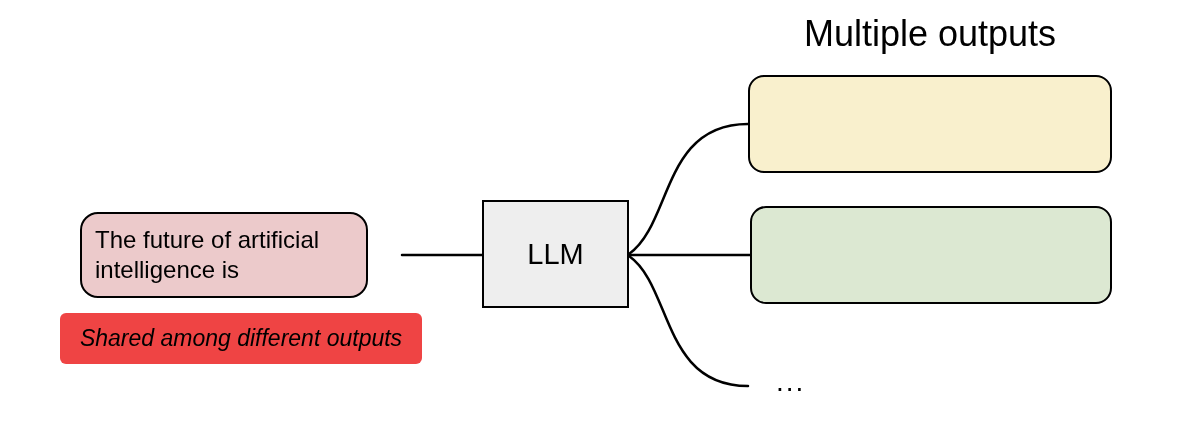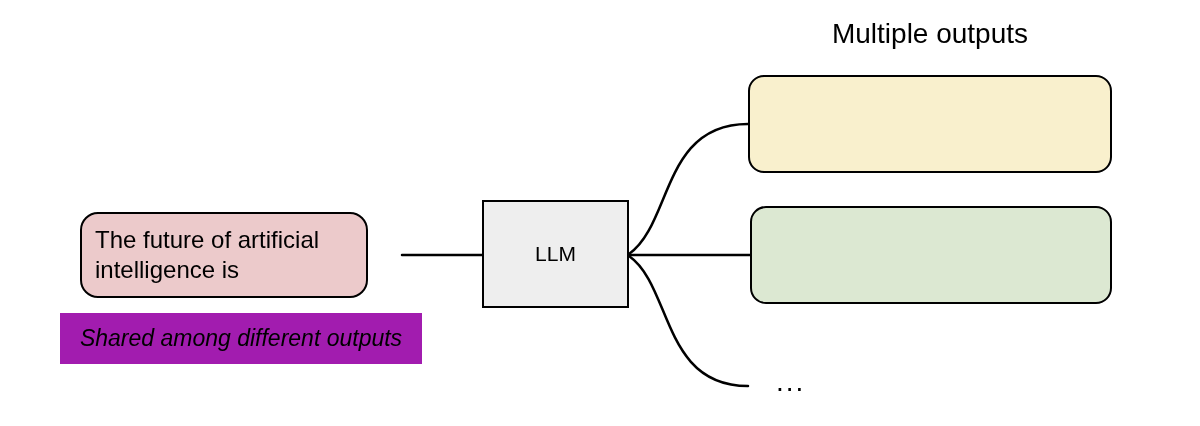--- a/index.html
+++ b/index.html
@@ -25,21 +25,21 @@
     pointer-events: none;
   }
   .connectors path {
     fill: none;
     stroke: #000000;
     stroke-width: 2.5px;
     stroke-linecap: round;
   }
   .section-title {
     position: absolute;
-    font-size: 28px;
+    font-size: 36px;
     line-height: 32px;
     text-align: center;
     color: #000000;
     white-space: nowrap;
   }
   .prompt-title {
     left: 80px;
     top: 159px;
     width: 322px;
   }
@@ -67,21 +67,21 @@
     line-height: 30px;
   }
   .llm-box {
     left: 482px;
     top: 200px;
     width: 147px;
     height: 108px;
     display: flex;
     align-items: center;
     justify-content: center;
-    font-size: 21px;
+    font-size: 29px;
   }
   .output-box-1 {
     left: 748px;
     top: 75px;
     width: 364px;
     height: 98px;
     border-radius: 16px;
   }
   .output-box-2 {
     left: 750px;
@@ -122,21 +122,21 @@
     <path d="M 629 254 C 672 224, 662 124, 748 124"></path>
     <path d="M 629 255 L 750 255"></path>
     <path d="M 629 256 C 672 286, 662 386, 748 386"></path>
   </svg>
 
 
   <div class="box prompt-box" style="background-color: rgb(236, 202, 203);">
     <span>The future of artificial intelligence is</span>
   </div>
 
-  <div class="annotation" style="background-color: #a21caf;">Shared among different outputs</div>
+  <div class="annotation" style="background-color: #ef4444; border-radius: 6px;">Shared among different outputs</div>
 
   <div class="box llm-box" style="background-color: rgb(238, 238, 238);">LLM</div>
 
   <div class="section-title outputs-title">Multiple outputs</div>
 
   <div class="box output-box-1" style="background-color: rgb(249, 240, 205);"></div>
 
   <div class="box output-box-2" style="background-color: rgb(220, 232, 210);"></div>
 
   <div class="ellipsis">...</div>

